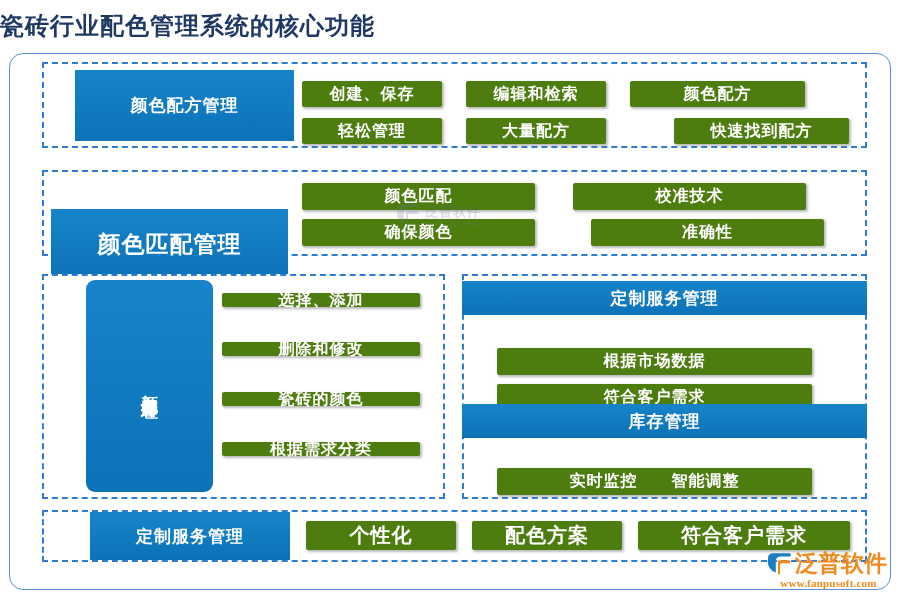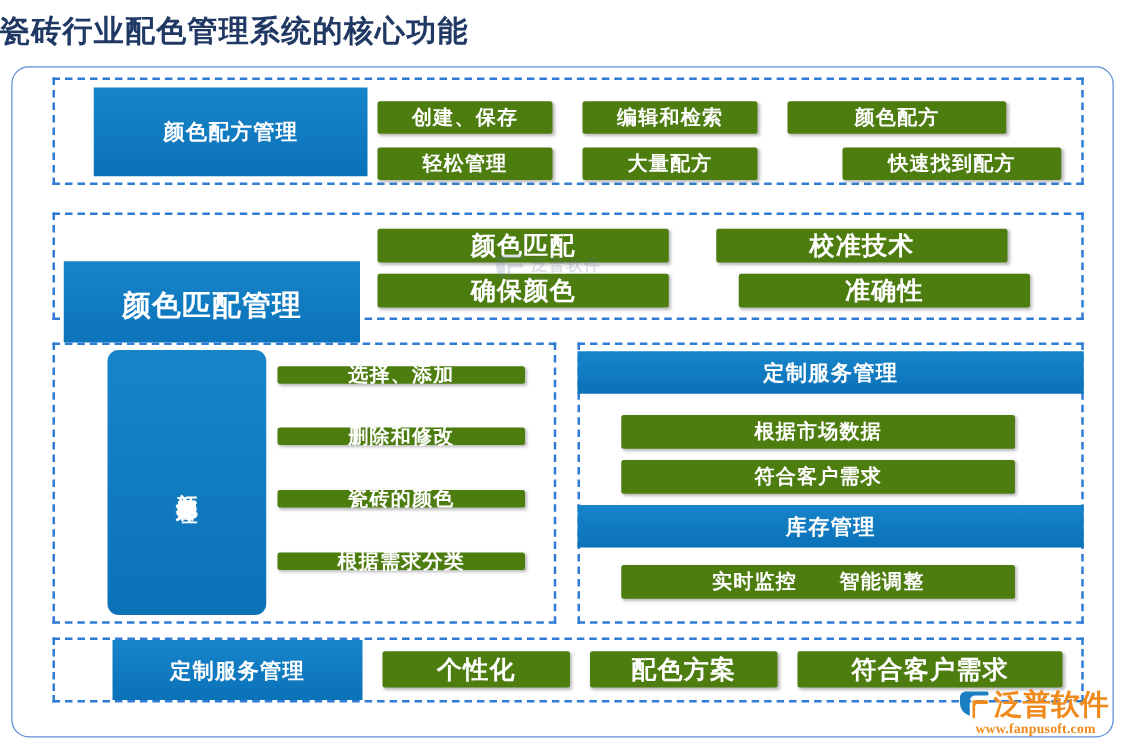--- a/index.html
+++ b/index.html
@@ -57,31 +57,31 @@
     letter-spacing:1px;
     text-align:center;
   }
   
   #sect1{left:42px;top:62px;width:825px;height:86px;}
   #s1-head{left:51px;top:70px;width:219px;height:71px;font-size:17px;letter-spacing:1px;margin-left:24px;}
   .s1pill{height:26px;font-size:16px;}
   
   #sect2{left:42px;top:170px;width:825px;height:86px;}
   #s2-head{left:51px;top:178px;width:237px;height:71px;font-size:23px;letter-spacing:1px;margin-top:31px;}
-  .s2pill{height:27px;font-size:20px;}
+  .s2pill{height:27px;font-size:16px;}
   
   #sect3a{left:42px;top:274px;width:403px;height:225px;}
   #s3-head{left:86px;top:280px;width:127px;height:212px;border-radius:9px;
            font-size:17px;line-height:25px;letter-spacing:2px;
            writing-mode:vertical-rl;text-orientation:upright;}
   .s3pill{left:222px;width:198px;height:14px;font-size:16px;}
   
   #sect3b{left:462px;top:274px;width:405px;height:225px;}
   .wide-head{left:462px;width:405px;height:34px;font-size:17px;letter-spacing:1px;}
-  .s4pill{left:497px;width:315px;height:27px;font-size:16px;}
+  .s4pill{left:497px;width:315px;height:27px;font-size:16px;margin-top:16px;}
   
   #sect4{left:42px;top:510px;width:825px;height:52px;}
   #s5-head{left:90px;top:512px;width:200px;height:48px;font-size:17px;letter-spacing:1px;}
   .s5pill{top:521px;height:29px;font-size:20px;}
   
   .wm-center{
     position:absolute;left:395px;top:200px;
     width:130px;height:30px;
     opacity:.22;
     display:flex;align-items:center;gap:4px;

